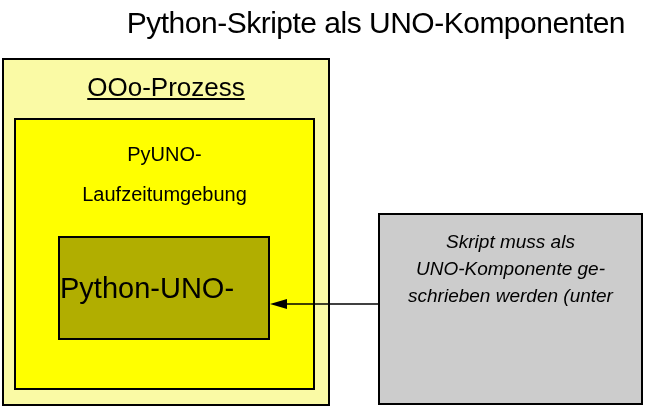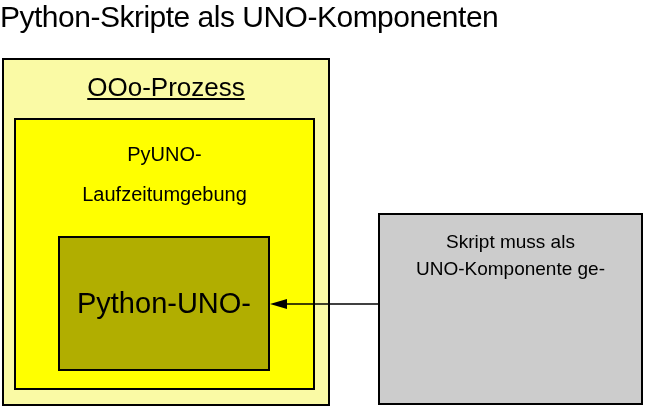--- a/index.html
+++ b/index.html
@@ -7,24 +7,24 @@
     position: relative;
     width: 649px;
     height: 410px;
     background: #ffffff;
     font-family: "Liberation Sans", sans-serif;
     color: #000000;
     overflow: hidden;
   }
   .title {
     position: absolute;
-    top: 0;
+    top: 6px;
     left: 0;
     width: 625px;
-    text-align: left;
+    text-align: right;
     font-size: 30px;
     line-height: 34px;
     letter-spacing: -0.5px;
     white-space: nowrap;
   }
   .box {
     position: absolute;
     border: 2px solid #000000;
     box-sizing: border-box;
   }
@@ -45,35 +45,35 @@
     text-align: center;
   }
   .pyuno-label {
     margin-top: 14px;
     font-size: 20px;
     line-height: 40px;
   }
   .pyuno-label span { display: block; }
   .component-box {
     left: 58px; top: 236px;
-    width: 212px; height: 135px;
+    width: 212px; height: 104px;
     display: flex;
     align-items: center;
-    justify-content: center;
     text-align: center;
   }
   .component-label {
     font-size: 29px;
     line-height: 43px;
   }
   .component-label span { display: block; }
   .note-box {
     left: 378px; top: 213px;
     width: 265px; height: 192px;
     text-align: center;
+    font-style: italic;
   }
   .note-text {
     margin-top: 13px;
     font-size: 19px;
     line-height: 27px;
   }
   .note-text span { display: block; white-space: nowrap; }
   .arrow-svg {
     position: absolute;
     left: 269px; top: 296px;
@@ -102,20 +102,21 @@
   <div class="box component-box" style="background-color: rgb(177, 174, 0);">
     <div class="component-label">
       <span>Python-UNO-</span>
     </div>
   </div>
 
   <div class="box note-box" style="background-color: rgb(204, 204, 204);">
     <div class="note-text">
       <span>Skript muss als</span>
       <span>UNO-Komponente ge-</span>
+      <span>schrieben werden (unter</span>
     </div>
   </div>
 
   <svg class="arrow-svg" viewBox="0 0 110 16" xmlns="http://www.w3.org/2000/svg">
     <line x1="110" y1="8" x2="4" y2="8" stroke="#000000" stroke-width="1.5"></line>
     <polygon points="1,8 18,3 18,13" fill="#000000"></polygon>
   </svg>
 
 </div>
 

